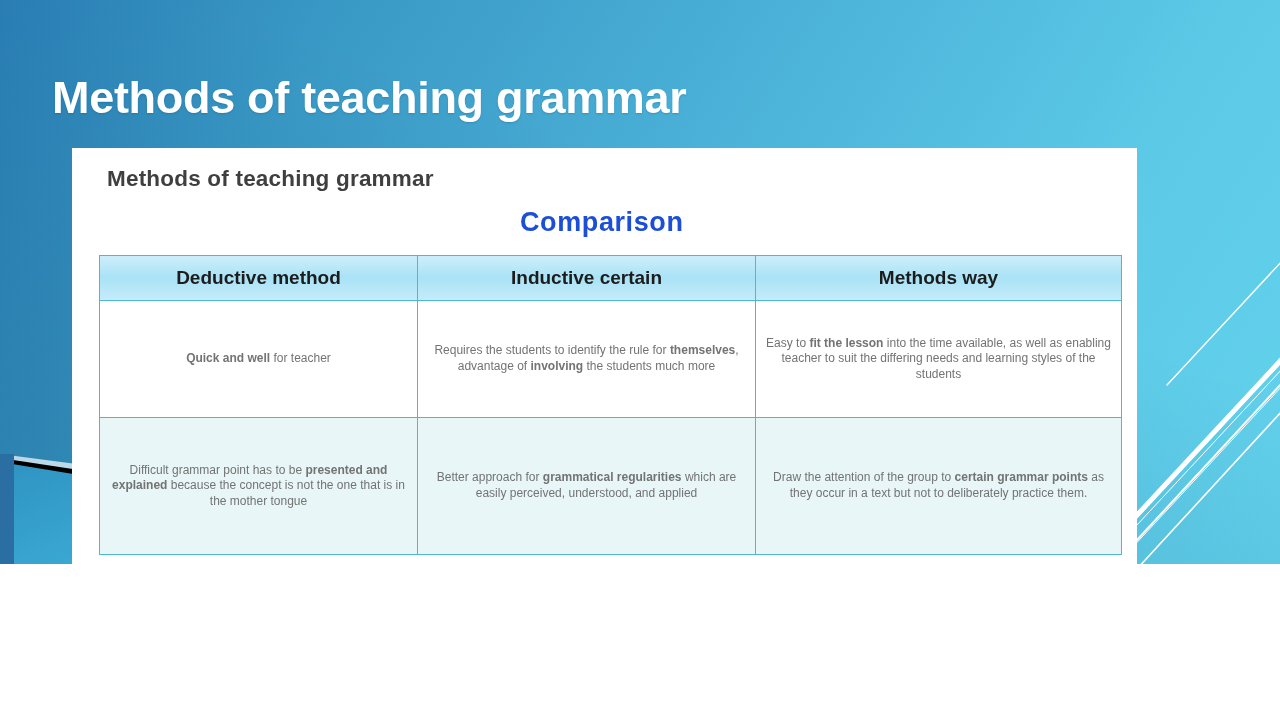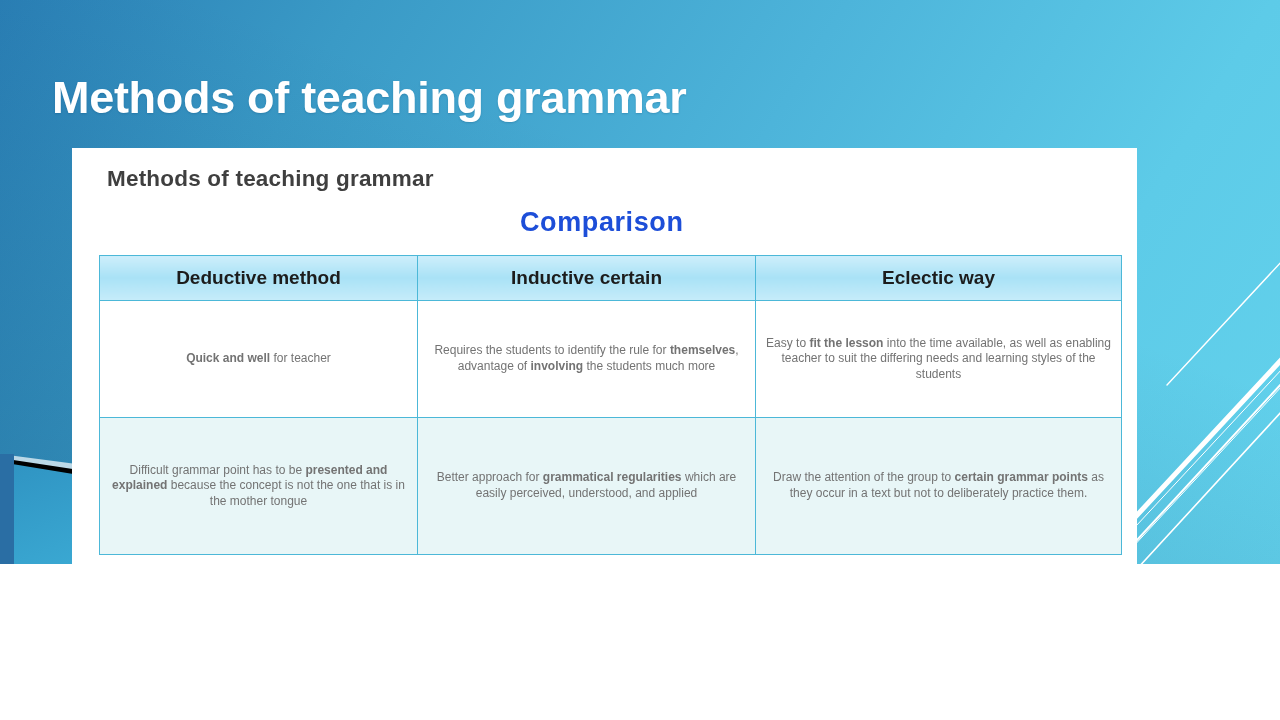--- a/index.html
+++ b/index.html
@@ -181,21 +181,21 @@
     <table class="cmp-table">
       <colgroup>
         <col class="col-1">
         <col class="col-2">
         <col class="col-3">
       </colgroup>
       <thead>
         <tr>
           <th>Deductive method</th>
           <th>Inductive certain</th>
-          <th>Eclectic way</th>
+          <th>Methods way</th>
         </tr>
       </thead>
       <tbody>
         <tr class="row-white r1">
           <td><b>Quick and well</b> for teacher</td>
           <td>Requires the students to identify the rule for <b>themselves</b>, advantage of <b>involving</b> the students much more</td>
           <td>Easy to <b>fit the lesson</b> into the time available, as well as enabling teacher to suit the differing needs and learning styles of the students</td>
         </tr>
         <tr class="row-tint r2">
           <td>Difficult grammar point has to be <b>presented and explained</b> because the concept is not the one that is in the mother tongue</td>

